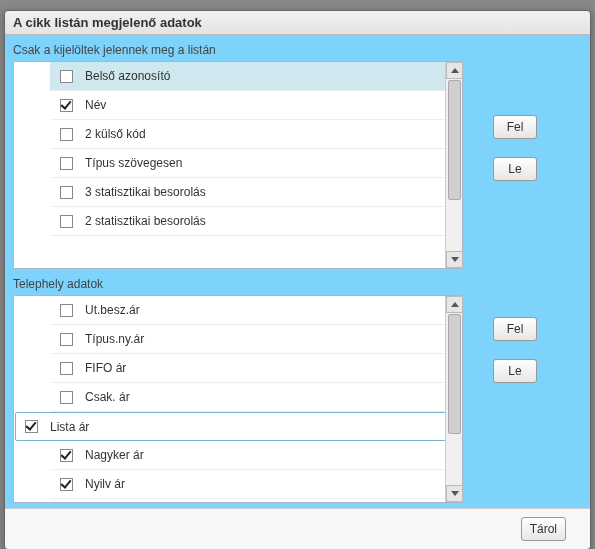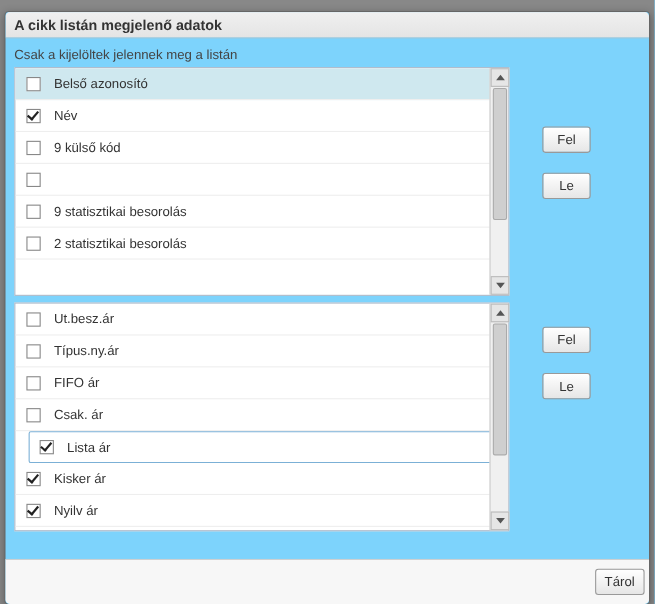--- a/index.html
+++ b/index.html
@@ -65,28 +65,29 @@
     position: absolute;
     inset: 0;
     overflow: hidden;
   }
   .list-item {
     display: flex;
     align-items: center;
     height: 29px;
     padding: 0 6px 0 10px;
     border-bottom: 1px solid #eee;
+    margin-left: 36px;
   }
   .list-item.highlight {
     background: #cfe8ef;
   }
   .list-item.selected {
     border: 1px solid #7bb0d6;
     border-radius: 2px;
-    margin: 0 12px;
+    margin: 0 1px;
     padding-left: 9px;
   }
   .chk {
     width: 13px;
     height: 13px;
     border: 1px solid #888;
     background: #fff;
     margin-right: 12px;
     flex-shrink: 0;
     position: relative;
@@ -149,21 +150,21 @@
     border: 1px solid #999;
     background: linear-gradient(#ffffff, #e6e6e6);
     border-radius: 3px;
     font-size: 12px;
     color: #333;
     cursor: pointer;
     padding: 0 8px;
   }
   .footer {
     border-top: 1px solid #ccc;
-    padding: 8px 4px;
+    padding: 8px 24px;
     display: flex;
     justify-content: flex-end;
     gap: 6px;
     background: #f7f7f7;
     border-radius: 0 0 4px 4px;
   }
   .tri {
     width: 0; height: 0;
     border-left: 4px solid transparent;
     border-right: 4px solid transparent;
@@ -186,28 +187,29 @@
             <div class="list-item highlight">
               <span class="chk"></span>
               <span class="item-label">Belső azonosító</span>
             </div>
             <div class="list-item">
               <span class="chk checked"></span>
               <span class="item-label">Név</span>
             </div>
             <div class="list-item">
               <span class="chk"></span>
-              <span class="item-label">9 külső kód</span>
-            </div>
-            <div class="list-item">
-              <span class="chk"></span>
-            </div>
-            <div class="list-item">
-              <span class="chk"></span>
-              <span class="item-label">9 statisztikai besorolás</span>
+              <span class="item-label">2 külső kód</span>
+            </div>
+            <div class="list-item">
+              <span class="chk"></span>
+              <span class="item-label">Típus szövegesen</span>
+            </div>
+            <div class="list-item">
+              <span class="chk"></span>
+              <span class="item-label">3 statisztikai besorolás</span>
             </div>
             <div class="list-item">
               <span class="chk"></span>
               <span class="item-label">2 statisztikai besorolás</span>
             </div>
           </div>
         <div class="scrollbar">
           <div class="sb-arrow top">
               <span class="tri up"></span>
             </div>
@@ -216,20 +218,21 @@
               <span class="tri down"></span>
             </div>
         </div>
       </div>
       <div class="side-buttons">
         <button class="btn">Fel</button>
         <button class="btn">Le</button>
       </div>
     </div>
 
+    <div class="section-label">Telephely adatok</div>
     <div class="section-row">
       <div class="listbox-wrap h2">
         <div class="listbox" id="list2">
             <div class="list-item">
               <span class="chk"></span>
               <span class="item-label">Ut.besz.ár</span>
             </div>
             <div class="list-item">
               <span class="chk"></span>
               <span class="item-label">Típus.ny.ár</span>
@@ -241,21 +244,21 @@
             <div class="list-item">
               <span class="chk"></span>
               <span class="item-label">Csak. ár</span>
             </div>
             <div class="list-item selected">
               <span class="chk checked"></span>
               <span class="item-label">Lista ár</span>
             </div>
             <div class="list-item">
               <span class="chk checked"></span>
-              <span class="item-label">Kisker ár</span>
+              <span class="item-label">Nagyker ár</span>
             </div>
             <div class="list-item">
               <span class="chk checked"></span>
               <span class="item-label">Nyilv ár</span>
             </div>
           </div>
         <div class="scrollbar">
           <div class="sb-arrow top">
               <span class="tri up"></span>
             </div>

